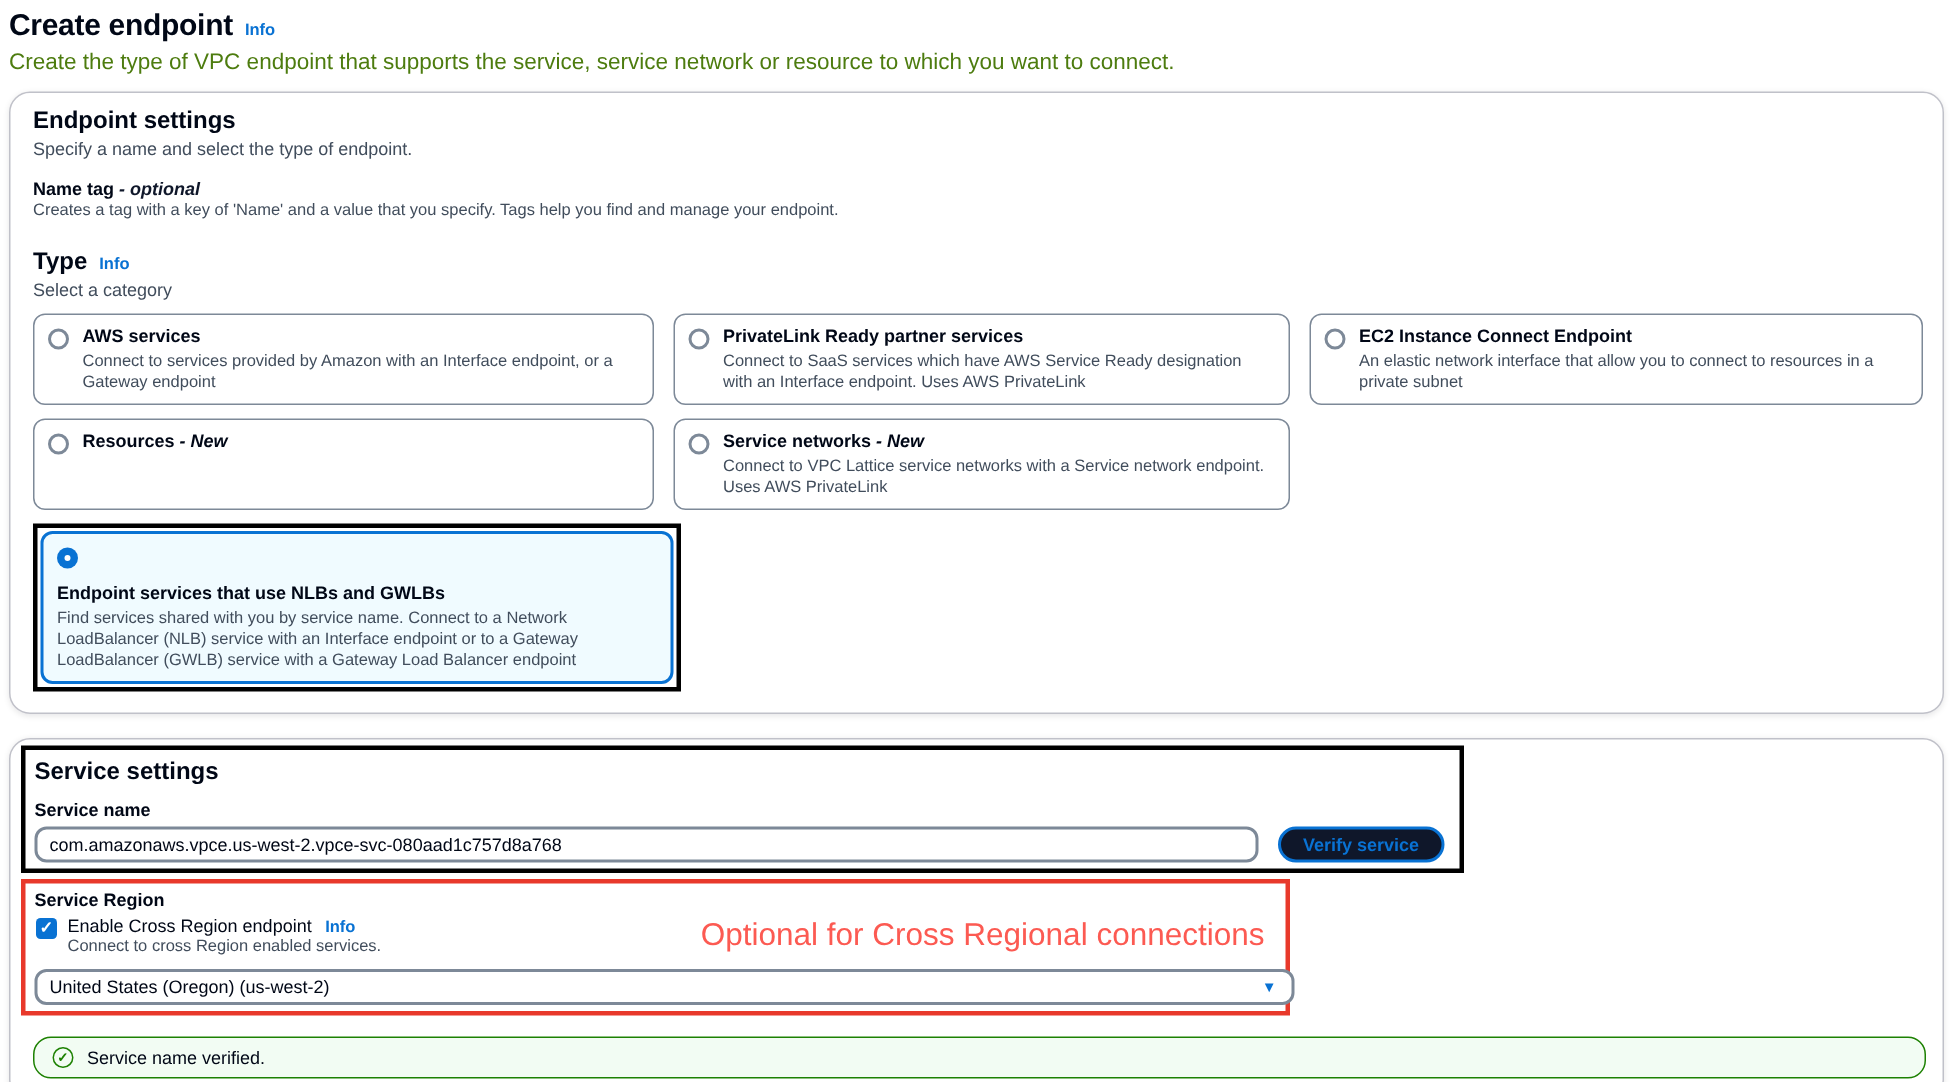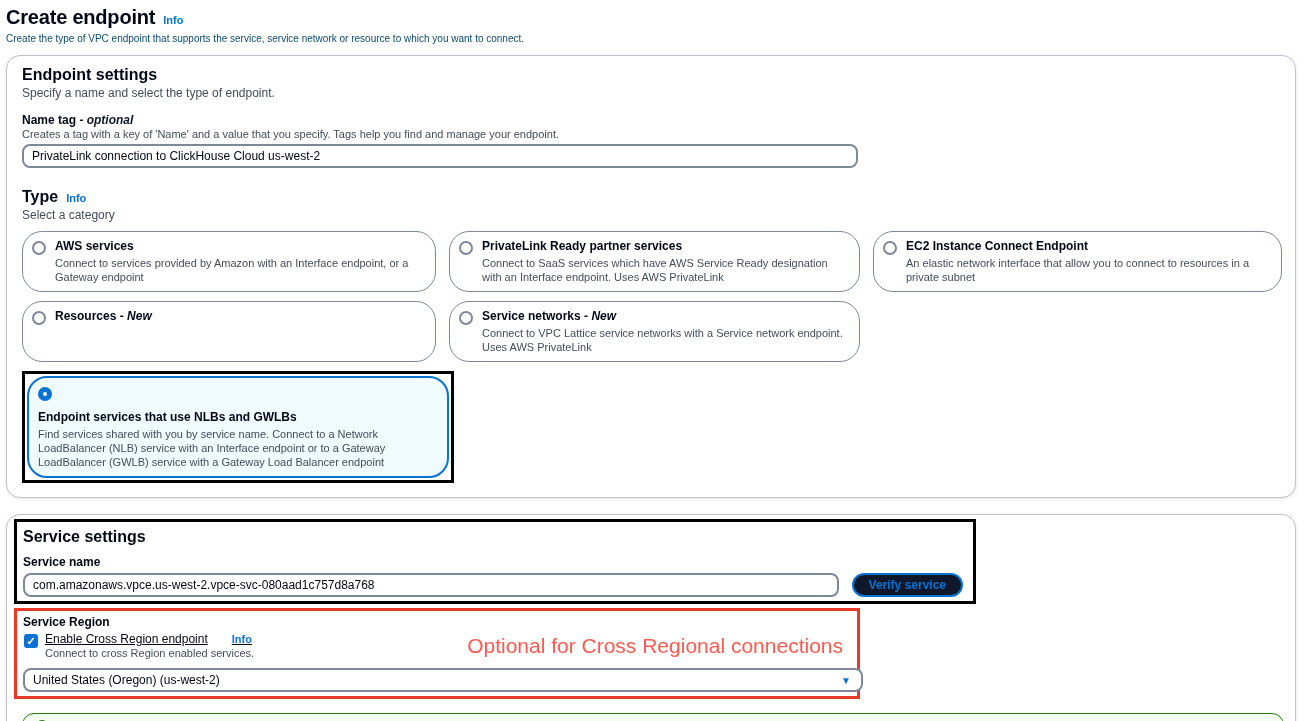--- a/index.html
+++ b/index.html
@@ -10,21 +10,21 @@
     width:1304px;
     font-size:12px;
   }
   .page { padding:4px 8px 8px 6px; }
 
   
   .page-header { padding:2px 0 0 0; }
   .title-row { display:flex; align-items:baseline; gap:8px; }
   h1 { font-size:20px; font-weight:700; letter-spacing:-.2px; }
   .info-link { color:#0972d3; font-weight:700; font-size:11px; text-decoration:none; cursor:pointer; }
-  .page-sub { color:#0c4a6e; font-size:10px; margin-top:4px; }
+  .page-sub { color:#4d7c0f; font-size:15px; margin-top:4px; }
 
   
   .panel {
     background:#fff;
     border:1px solid #c0c1c9;
     border-radius:14px;
     box-shadow:0 1px 4px rgba(0,7,22,.10);
     margin-top:11px;
     padding:10px 16px 14px 15px;
   }
@@ -47,21 +47,21 @@
   .type-header { margin-top:20px; display:flex; align-items:baseline; gap:8px; }
 
   
   .tile-grid {
     display:grid;
     grid-template-columns: 414px 411px 409px;
     gap:9px 13px;
     margin-top:9px;
   }
   .tile {
-    border:1.5px solid #7d8998; border-radius:20px;
+    border:1.5px solid #7d8998; border-radius:8px;
     background:#fff; padding:7px 10px 7px 9px;
     display:flex; gap:9px; cursor:pointer; min-height:56px;
   }
   .tile.selected { border:2px solid #0972d3; background:#f0fbff;flex-direction:column; }
   .radio {
     flex:0 0 14px; width:14px; height:14px; margin-top:2px;
     border:2px solid #7d8998; border-radius:50%; background:#fff;
   }
   .radio.checked {
     border:none; background:#0972d3; position:relative;
@@ -88,21 +88,21 @@
     font-family:"Liberation Sans", sans-serif; cursor:pointer; white-space:nowrap;
   }
 
   .region-box { width:846px; margin-left:-8px; margin-top:4px; padding:2px 8px 4px 6px; border:3px solid #e8392b; }
   .cb-row { display:flex; align-items:flex-start; margin-top:3px; }
   .checkbox {
     flex:0 0 14px; width:14px; height:14px; margin:2px 7px 0 1px;
     background:#0972d3; border-radius:3px; color:#fff; font-size:11px;
     line-height:14px; text-align:center; font-weight:700;
   }
-  .cb-label-row { display:flex; align-items:baseline; gap:24px;text-decoration:underline; }
+  .cb-label-row { display:flex; align-items:baseline; gap:9px; }
   .cb-label { font-size:12px; color:#000716; }
   .annotation-text {
     margin-left:auto; margin-right:6px; align-self:center;
     color:#fc5a52; font-size:21px; font-family:"Liberation Sans", sans-serif;
     white-space:nowrap;
   }
   .select {
     display:flex; align-items:center; justify-content:space-between;
     width:840px; height:24px; margin-top:9px;
     border:2px solid #7d8998; border-radius:8px; background:#fff;
@@ -138,21 +138,20 @@
 
   <div class="panel">
     <h2>Endpoint settings</h2>
     <div class="panel-desc">Specify a name and select the type of endpoint.</div>
 
     <div class="field-label">
       <span>Name tag</span>
       <span class="optional">- optional</span>
     </div>
     <div class="field-desc">Creates a tag with a key of 'Name' and a value that you specify. Tags help you find and manage your endpoint.</div>
-    <input class="text-input" type="text" value="PrivateLink connection to ClickHouse Cloud us-west-2" style="">
 
     <div class="type-header">
       <h2>Type</h2>
       <a class="info-link">Info</a>
     </div>
     <div class="panel-desc">Select a category</div>
 
     <div class="tile-grid">
 
       <div class="tile">

